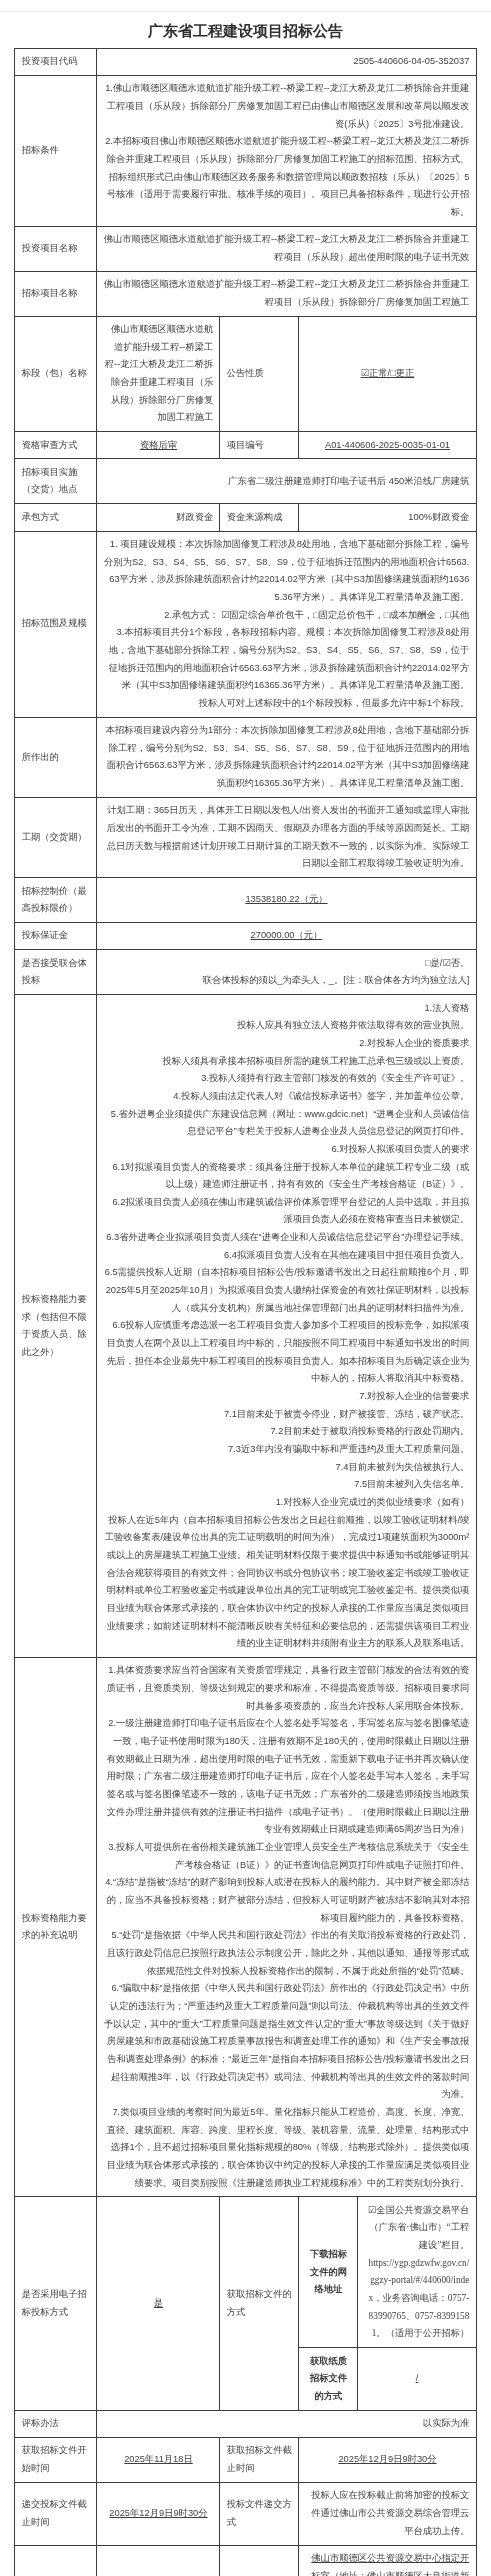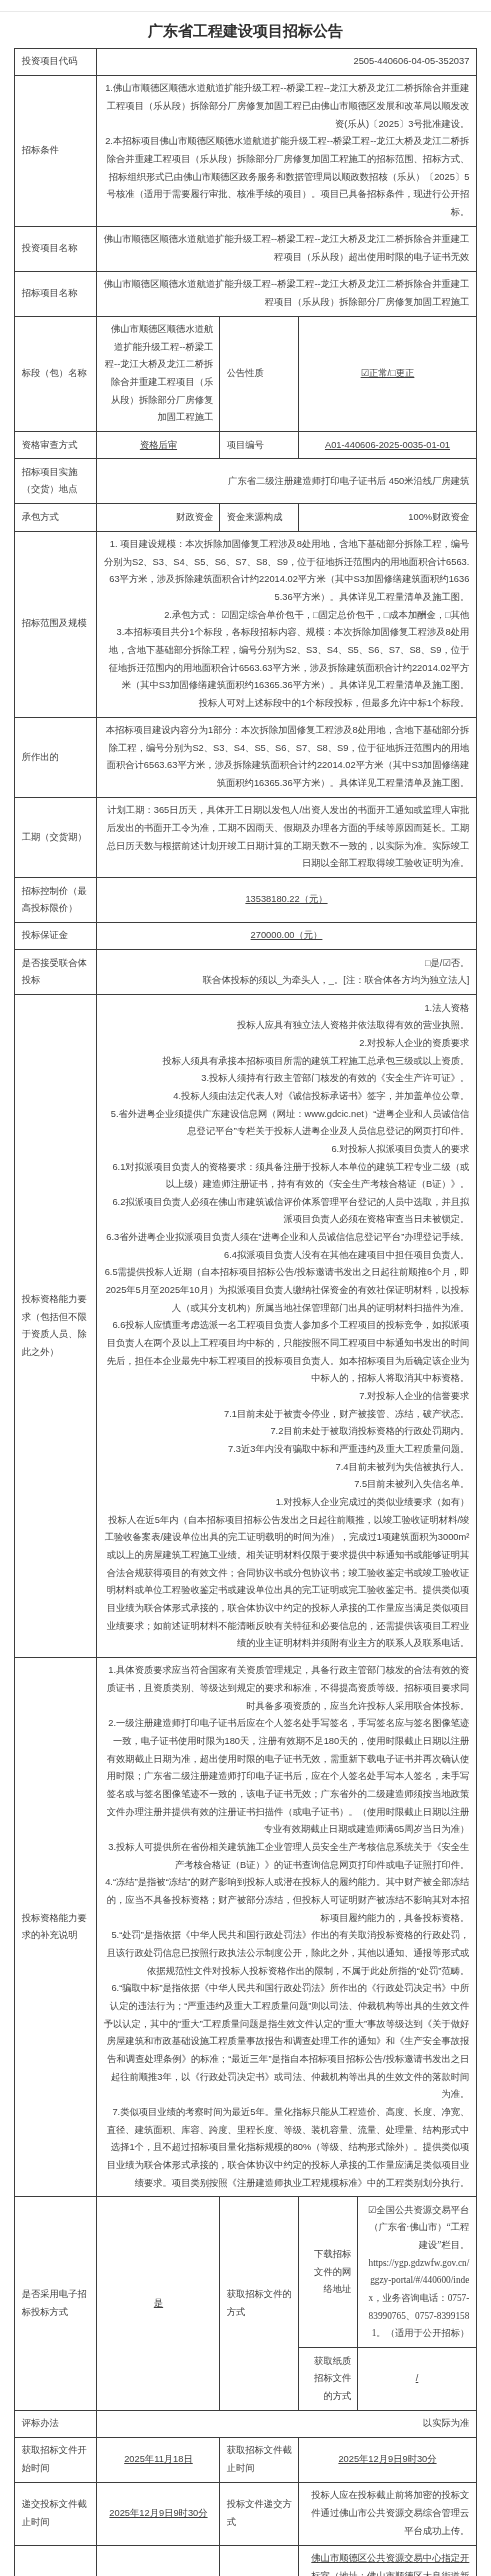--- a/index.html
+++ b/index.html
@@ -4,21 +4,21 @@
 <style>
   html,body{margin:0;padding:0;background:#ffffff;}
   body{width:491px;font-family:"Liberation Sans","DejaVu Sans",sans-serif;color:#3f3f3f;}
   .top-hairline{height:0;border-top:0.6px solid #e9e9e9;margin-top:11px;}
   .page-title{font-size:15px;font-weight:bold;color:#2f2f2f;text-align:center;margin:10px 0 6.8px 0;}
   table.doc{border-collapse:collapse;table-layout:fixed;width:460px;margin:0 auto 16px auto;border:1.2px solid #3d3d3d;}
   table.doc td{border:0.6px solid #3d3d3d;font-size:9.3px;line-height:1.9;padding:4.3px 6.2px;vertical-align:middle;word-break:break-all;}
   td.lbl{text-align:left;padding:5.6px 3.1px;line-height:1.65;}
   td.ct{text-align:right;}
   td.ctc{text-align:center;text-decoration:underline;}
-  td.sub{text-align:right;padding:5.6px 2.5px;line-height:1.65;}
+  td.sub{text-align:center;padding:5.6px 2.5px;line-height:1.65;font-weight:bold;}
   .para{margin:0;}
   .pre{white-space:pre-line;font-family:Liberation Serif, serif;}
   .u{text-decoration:underline;}
 </style>
 </head>
 <body>
 
 <div class="top-hairline"></div>
 
 <div class="page-title">广东省工程建设项目招标公告</div>

